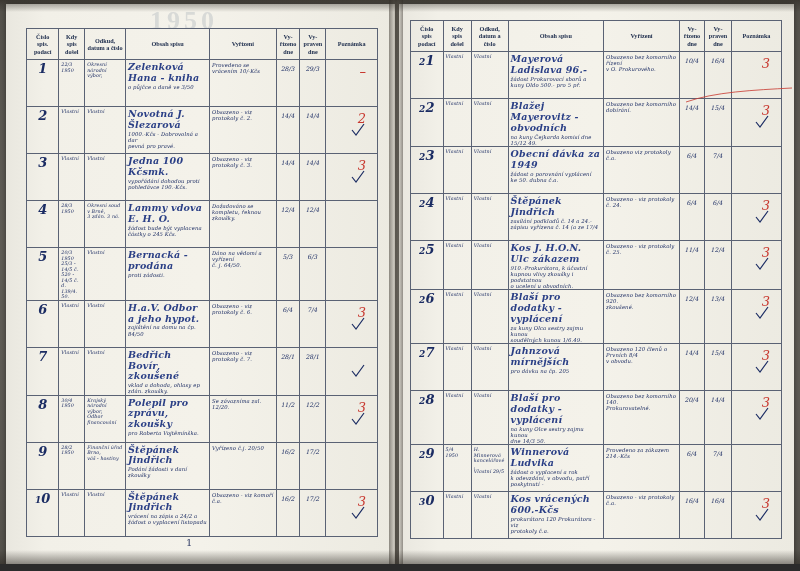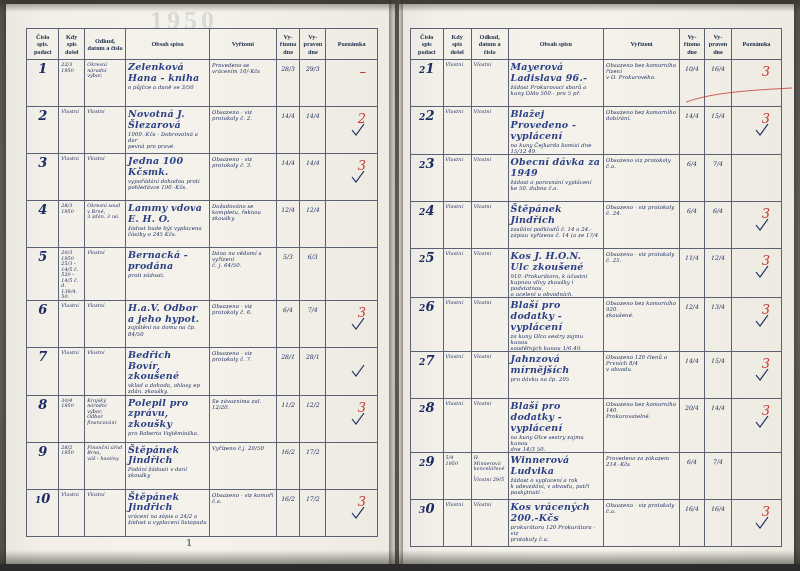--- a/index.html
+++ b/index.html
@@ -679,21 +679,21 @@
                 </span>
               </div>
             </div>
           </td>
         </tr>
       </tbody>
   </table>
 
   <div class="gutter"></div>
 
-  <table class="ledger" id="table-right" style="left:410px; top:28px; width:372px;">
+  <table class="ledger" id="table-right" style="left:410px; top:20px; width:372px;">
     <colgroup>
       <col style="width:30px">
         <col style="width:26px">
         <col style="width:34px">
       <col style="width:88px">
         <col style="width:70px">
         <col style="width:23px">
       <col style="width:25px">
         <col style="width:46px">
     </colgroup>
@@ -766,21 +766,21 @@
               <div class="hw tiny">Vlastní</div>
             </div>
           </td>
           <td>
             <div class="cell">
               <div class="hw tiny">Vlastní</div>
             </div>
           </td>
           <td>
             <div class="cell">
-              <div class="hw big">Blažej Provedeno - vyplácení</div>
+              <div class="hw big">Blažej Mayerovitz - obvodních</div>
               <div class="hw small">na kuny Čejkarda komisí dne<br>15/12 49.</div>
             </div>
           </td>
           <td>
             <div class="cell">
               <div class="hw small">Obsazeno bez komorního dobírání.</div>
             </div>
           </td>
           <td>
             <div class="cell">
@@ -909,21 +909,21 @@
               <div class="hw tiny">Vlastní</div>
             </div>
           </td>
           <td>
             <div class="cell">
               <div class="hw tiny">Vlastní</div>
             </div>
           </td>
           <td>
             <div class="cell">
-              <div class="hw big">Kos J. H.O.N. Ulc zkoušené</div>
+              <div class="hw big">Kos J. H.O.N. Ulc zákazem</div>
               <div class="hw small">910.-Prokurátora, k účastní<br>kupnou vlivy zkoušky i podstatnou<br>o ucelení u obvodních.</div>
             </div>
           </td>
           <td>
             <div class="cell">
               <div class="hw small">Obsazeno - viz protokoly č. 25.</div>
             </div>
           </td>
           <td>
             <div class="cell">
@@ -1152,21 +1152,21 @@
               <div class="hw tiny">Vlastní</div>
             </div>
           </td>
           <td>
             <div class="cell">
               <div class="hw tiny">Vlastní</div>
             </div>
           </td>
           <td>
             <div class="cell">
-              <div class="hw big">Kos vrácených 200.-Kčs</div>
+              <div class="hw big">Kos vrácených 600.-Kčs</div>
               <div class="hw small">prokurátora 120 Prokurátora - viz<br>protokoly č.a.</div>
             </div>
           </td>
           <td>
             <div class="cell">
               <div class="hw small">Obsazeno - viz protokoly č.a.</div>
             </div>
           </td>
           <td>
             <div class="cell">

